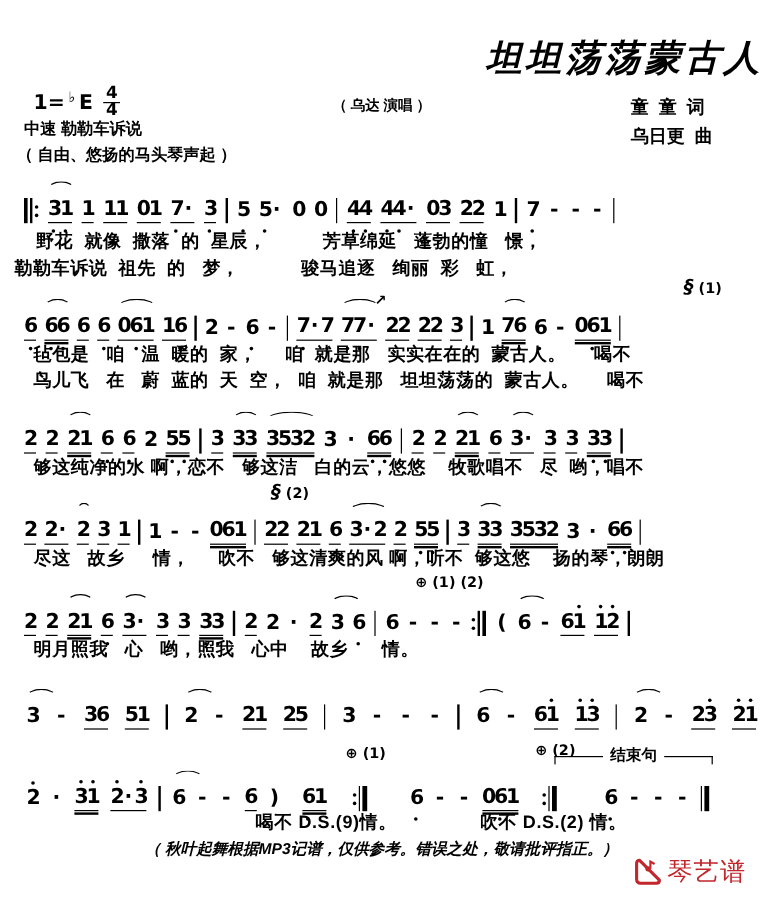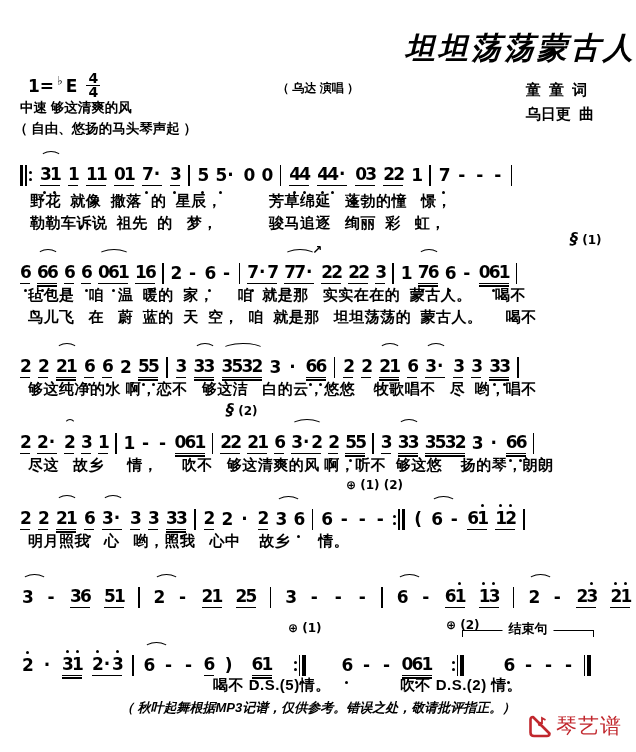--- a/index.html
+++ b/index.html
@@ -73,21 +73,21 @@
   <div class="keyblock">
     <span>1=</span>
       <span class="flat">♭</span>
       <span>E</span>
     <span class="meter">
       <b>4</b>
       <span>4</span>
     </span>
   </div>
 
-  <div class="tempo">中速 够这清爽的风</div>
+  <div class="tempo">中速 勒勒车诉说</div>
   <div class="intro">（ 自由、悠扬的马头琴声起 ）</div>
 
   <div class="credits"><span>童  童  词</span><br><span>乌日更  曲</span></div>
 
   <div id="score">
       <div class="line" style="top: 150px; left: 20px; gap: 8px;">
         <div class="tok">
           <div class="arcrow"></div>
           <div class="dotsrow"></div>
           <div class="barbox">
@@ -409,21 +409,21 @@
         <div class="tok">
           <div class="arcrow"></div>
           <div class="dotsrow"></div>
           <div class="barbox">
             <div class="vl"></div>
           </div>
           <div class="dotsrow lorow"></div>
         </div>
       </div>
       <div class="lyric" style="left: 30px; top: 192px;">野花  就像  撒落  的  星辰，          芳草绵延   蓬勃的憧   憬，</div>
-      <div class="lyric" style="left: 30px; top: 214px; text-align: center;">勒勒车诉说  祖先  的   梦，           骏马追逐   绚丽  彩   虹，</div>
+      <div class="lyric" style="left: 12px; top: 214px; text-align: center;">勒勒车诉说  祖先  的   梦，           骏马追逐   绚丽  彩   虹，</div>
       <div class="line" style="top: 248px; left: 20px; gap: 7px;">
         <div class="tok">
           <div class="arcrow"></div>
           <div class="dotsrow">
             <div class="dcell"></div>
           </div>
           <div class="chs u1">
             <span>6</span>
           </div>
           <div class="dotsrow lorow">
@@ -2422,21 +2422,21 @@
         <div class="tok">
           <div class="arcrow"></div>
           <div class="dotsrow"></div>
           <div class="barbox">
             <div class="vl"></div>
             <div class="vthick"></div>
           </div>
           <div class="dotsrow lorow"></div>
         </div>
       </div>
-      <div class="lyric" style="left: 213px; top: 676px;">喝不 D.S.(5)情。</div>
+      <div class="lyric" style="left: 213px; top: 676px;">喝不 D.S.(9)情。</div>
       <div class="lyric" style="left: 400px; top: 676px;">吹不 D.S.(2) 情。</div>
       <div class="marker" style="left: 288px; top: 621px;">⊕ (1)</div>
       <div class="marker" style="left: 446px; top: 618px;">⊕ (2)</div>
       <div class="endbracket" style="left: 462px; top: 630px; width: 130px;">
         <span>结束句</span>
       </div>
     </div>
 
   <div class="footer">（ 秋叶起舞根据MP3记谱，仅供参考。错误之处，敬请批评指正。）</div>
 

